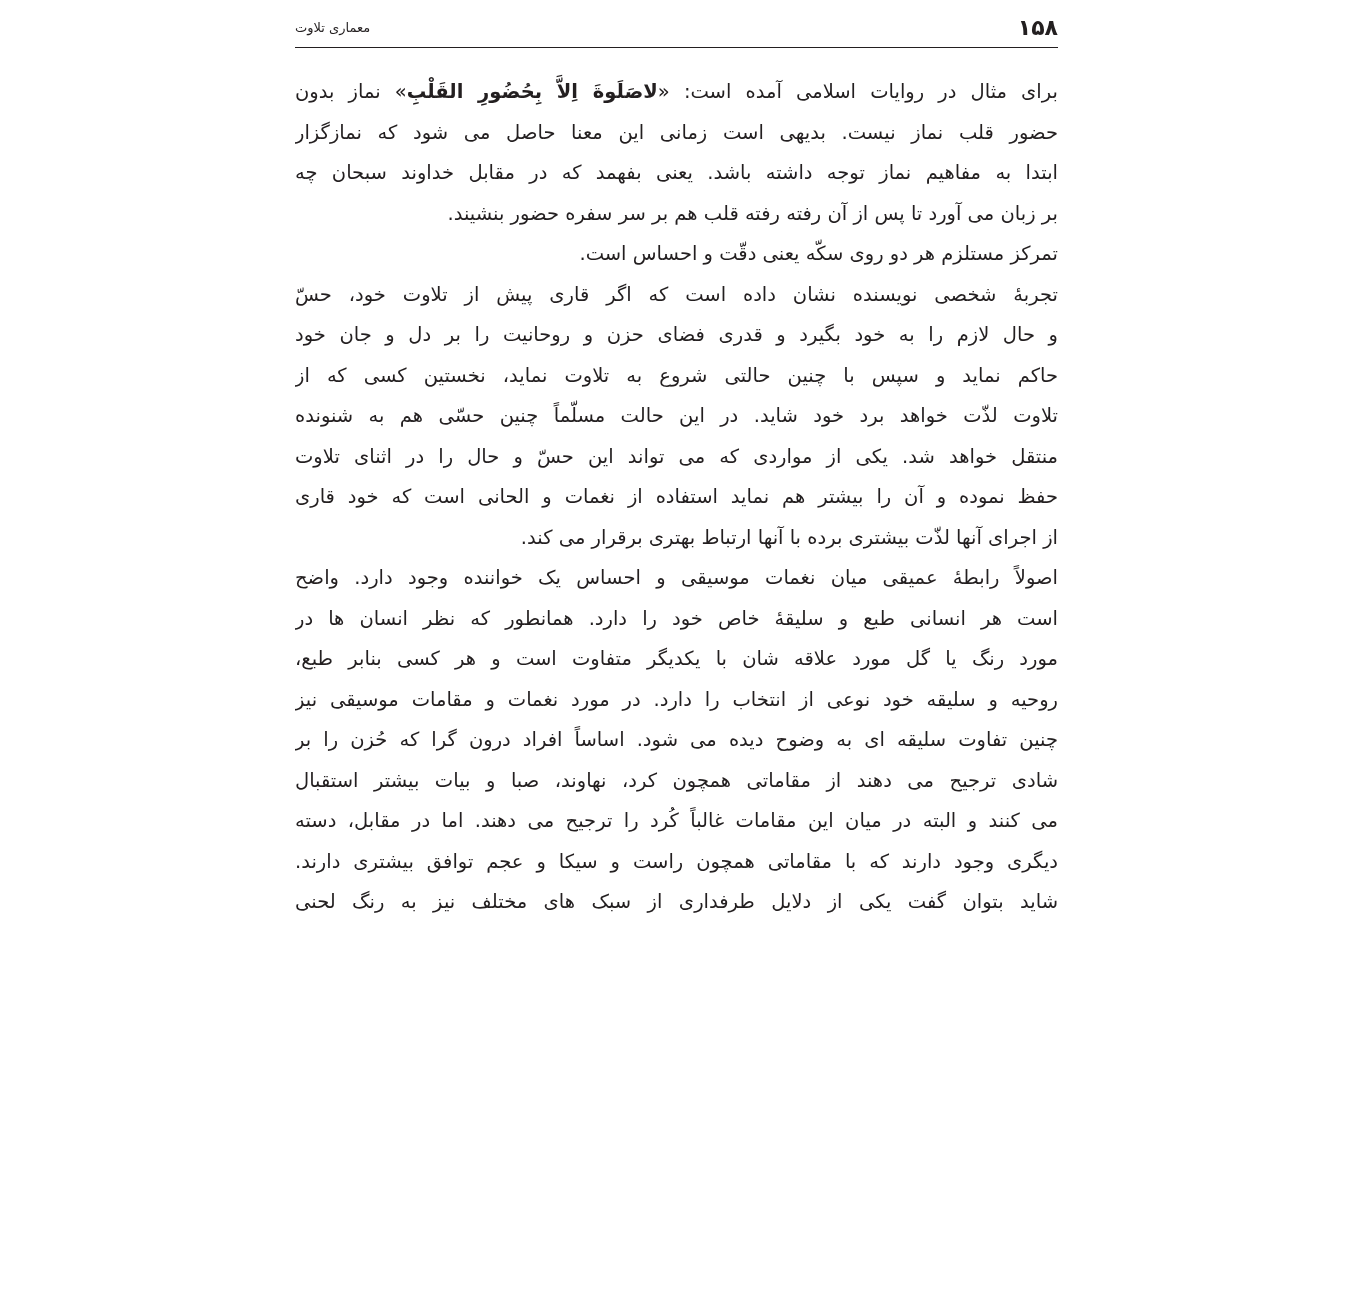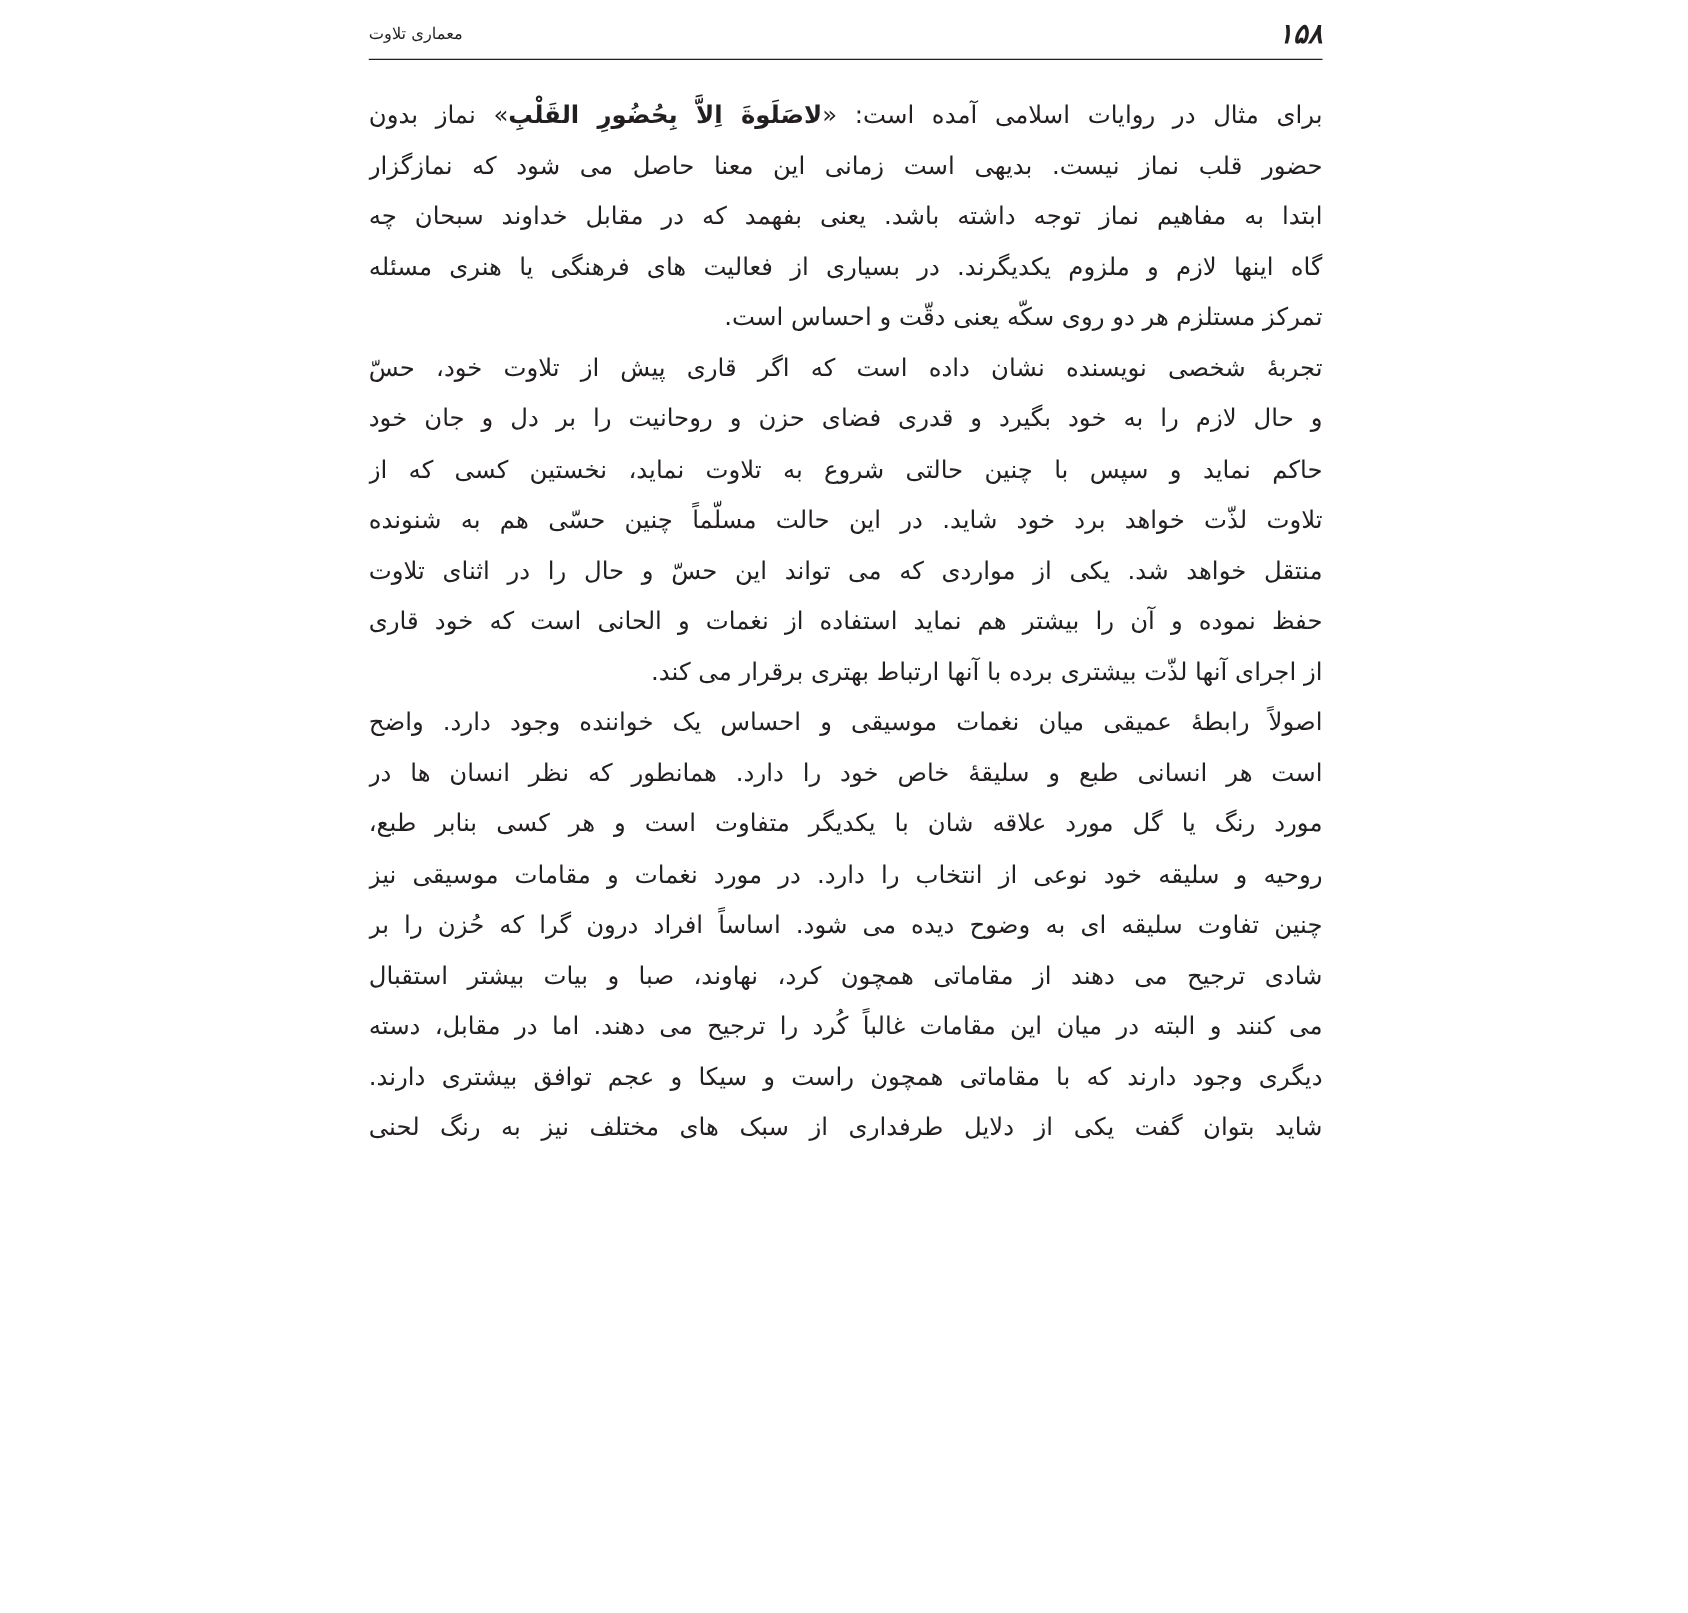--- a/index.html
+++ b/index.html
@@ -6,21 +6,21 @@
   body { width: 1350px; height: 1290px; position: relative; overflow: hidden; }
   .page {
     position: absolute; left: 295px; top: 0; width: 763px; height: 1290px;
     direction: rtl; color: #231f20;
     font-family: "DejaVu Sans", sans-serif;
   }
   .header {
     position: absolute; left: 0; right: 0; top: 8px; height: 34px;
     display: flex; justify-content: space-between; align-items: flex-end;
   }
-  .page-number { font-size: 22px; font-weight: bold; line-height: 28px; font-style: italic; }
+  .page-number { font-size: 22px; font-weight: bold; line-height: 28px; }
   .running-title { font-size: 13px; line-height: 28px; }
   .rule { position: absolute; left: 0; right: 0; top: 47px; height: 0; border-top: 1.5px solid #231f20; }
   .body { position: absolute; left: 0; right: 0; top: 72px; }
   .line {
     height: 40.5px; line-height: 40.5px; font-size: 19.5px; white-space: nowrap;
     text-align: justify; text-align-last: justify; overflow: hidden;
   }
   .line.end { text-align-last: right; }
   .hadith { font-weight: bold; }
 </style>
@@ -31,21 +31,21 @@
   <div class="header">
     <span class="page-number">۱۵۸</span>
     <span class="running-title">معماری تلاوت</span>
   </div>
   <div class="rule"></div>
 
   <div class="body">
     <div class="line"><span>برای مثال در روایات اسلامی آمده است: «</span><span class="hadith">لاصَلَوةَ اِلاَّ بِحُضُورِ القَلْبِ</span><span>» نماز بدون</span></div>
     <div class="line">حضور قلب نماز نیست. بدیهی است زمانی این معنا حاصل می شود که نمازگزار</div>
     <div class="line">ابتدا به مفاهیم نماز توجه داشته باشد. یعنی بفهمد که در مقابل خداوند سبحان چه</div>
-    <div class="line">گاه اینها لازم و ملزوم یکدیگرند. در بسیاری از فعالیت های فرهنگی یا هنری مسئله</div>
+    <div class="line end">بر زبان می آورد تا پس از آن رفته رفته قلب هم بر سر سفره حضور بنشیند.</div>
     <div class="line end">تمرکز مستلزم هر دو روی سکّه یعنی دقّت و احساس است.</div>
     <div class="line">تجربۀ شخصی نویسنده نشان داده است که اگر قاری پیش از تلاوت خود، حسّ</div>
     <div class="line">و حال لازم را به خود بگیرد و قدری فضای حزن و روحانیت را بر دل و جان خود</div>
     <div class="line">حاکم نماید و سپس با چنین حالتی شروع به تلاوت نماید، نخستین کسی که از</div>
     <div class="line">تلاوت لذّت خواهد برد خود شاید. در این حالت مسلّماً چنین حسّی هم به شنونده</div>
     <div class="line">منتقل خواهد شد. یکی از مواردی که می تواند این حسّ و حال را در اثنای تلاوت</div>
     <div class="line">حفظ نموده و آن را بیشتر هم نماید استفاده از نغمات و الحانی است که خود قاری</div>
     <div class="line end">از اجرای آنها لذّت بیشتری برده با آنها ارتباط بهتری برقرار می کند.</div>
     <div class="line">اصولاً رابطۀ عمیقی میان نغمات موسیقی و احساس یک خواننده وجود دارد. واضح</div>
     <div class="line">است هر انسانی طبع و سلیقۀ خاص خود را دارد. همانطور که نظر انسان ها در</div>

